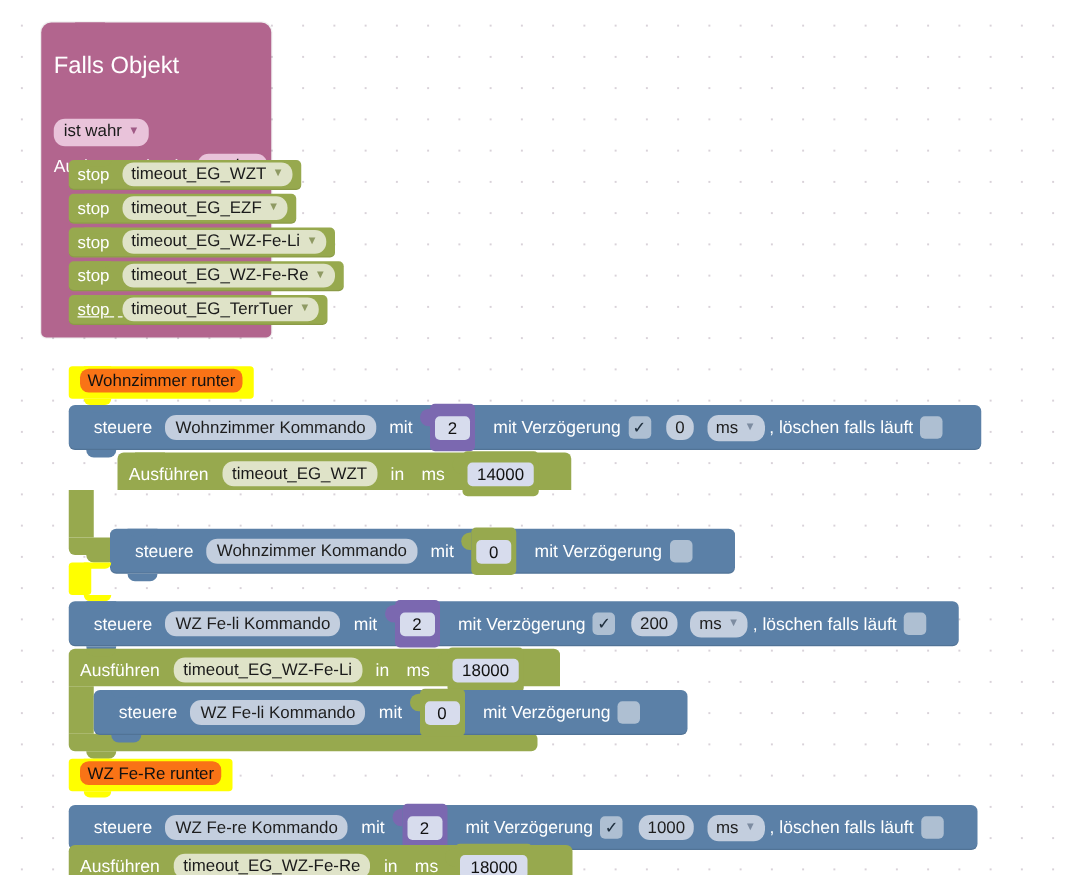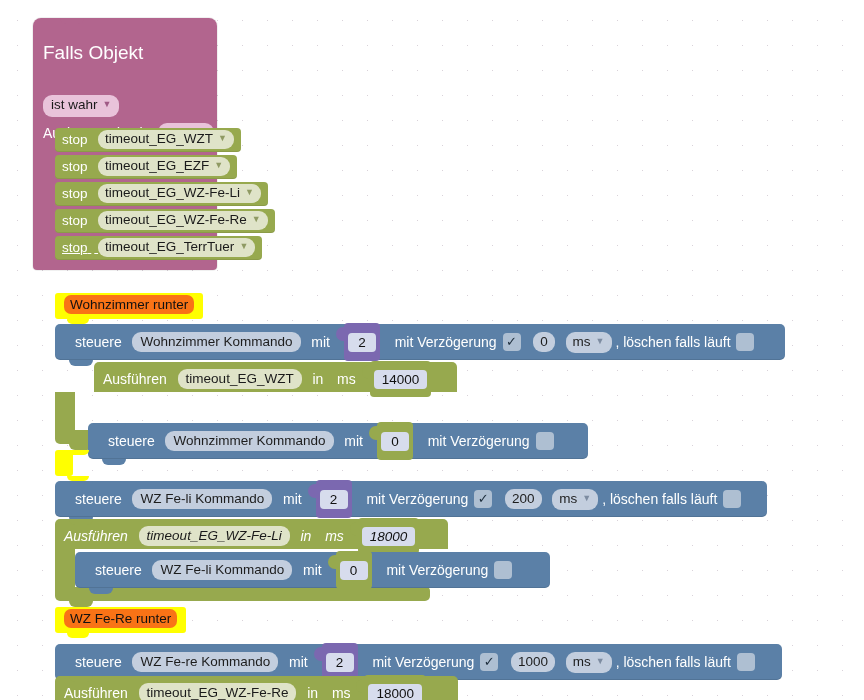--- a/index.html
+++ b/index.html
@@ -287,21 +287,21 @@
     <span class="cb">✓</span>
     <span class="sep"></span>
     <span class="ddfield">200</span>
     <span class="sep"></span>
     <span class="ddfield"><span>ms</span><span class="dd-arrow">▼</span></span>
     <span>, löschen falls läuft</span>
     <span class="cb"></span>
   </div>
 
   <div class="cblock" style="left:55px;top:519px;">
-    <div class="ctop" style="width:375px;font-style:italic;">
+    <div class="ctop" style="width:375px;">
       <div class="notch"></div>
       <span>Ausführen</span>
       <span class="sep"></span>
       <span class="gfield">timeout_EG_WZ-Fe-Li</span>
       <span class="sep"></span>
       <span>in</span>
       <span class="sep"></span><span class="sep"></span>
       <span>ms</span>
       <span class="plug">
         <span class="socket"></span>

